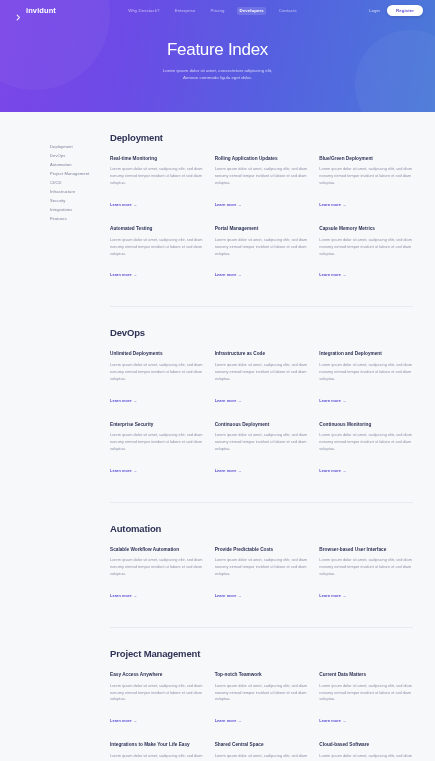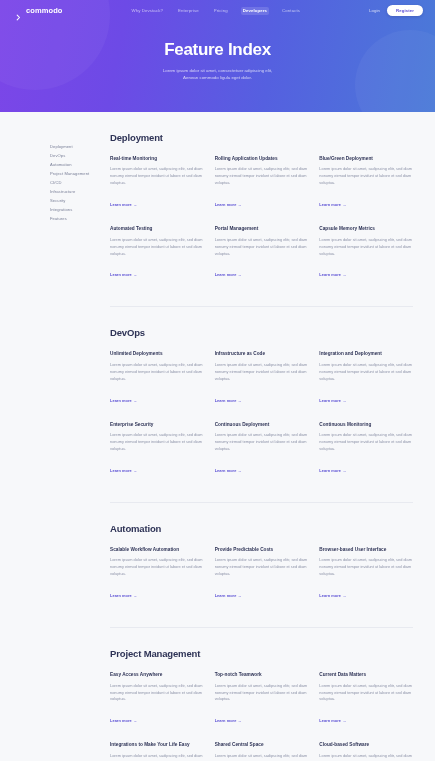--- a/index.html
+++ b/index.html
@@ -97,21 +97,21 @@
     box-shadow: 0 1px 3px rgba(30,20,80,0.18);
   }
 
   .hero-body {
     position: relative;
     text-align: center;
     padding-top: 20px;
   }
   .hero-title {
     font-size: 17px;
-    font-weight: bold;
+    font-weight: normal;
     color: #ffffff;
     letter-spacing: -0.3px;
     line-height: 1.1;
   }
   .hero-sub {
     margin-top: 7px;
     font-size: 4.4px;
     line-height: 1.75;
     color: rgba(255,255,255,0.72);
   }
@@ -192,21 +192,21 @@
   <div class="hero-deco d1"></div>
   <div class="hero-deco d2"></div>
 
   <div class="navbar">
     <div class="brand">
       <span class="brand-mark">
         <svg width="7" height="7" viewBox="0 0 12 12">
           <path d="M2 2 L6 6 L2 10" fill="none" stroke="#ffffff" stroke-width="1.8" stroke-linecap="round" stroke-linejoin="round"></path>
         </svg>
       </span>
-      <span class="brand-name">commodo</span>
+      <span class="brand-name">invidunt</span>
     </div>
 
     <div class="nav-links">
       <span class="nav-link">Why Devstack?</span>
       <span class="nav-link">Enterprise</span>
       <span class="nav-link">Pricing</span>
       <span class="nav-link active">Developers</span>
       <span class="nav-link">Contacts</span>
     </div>
 

